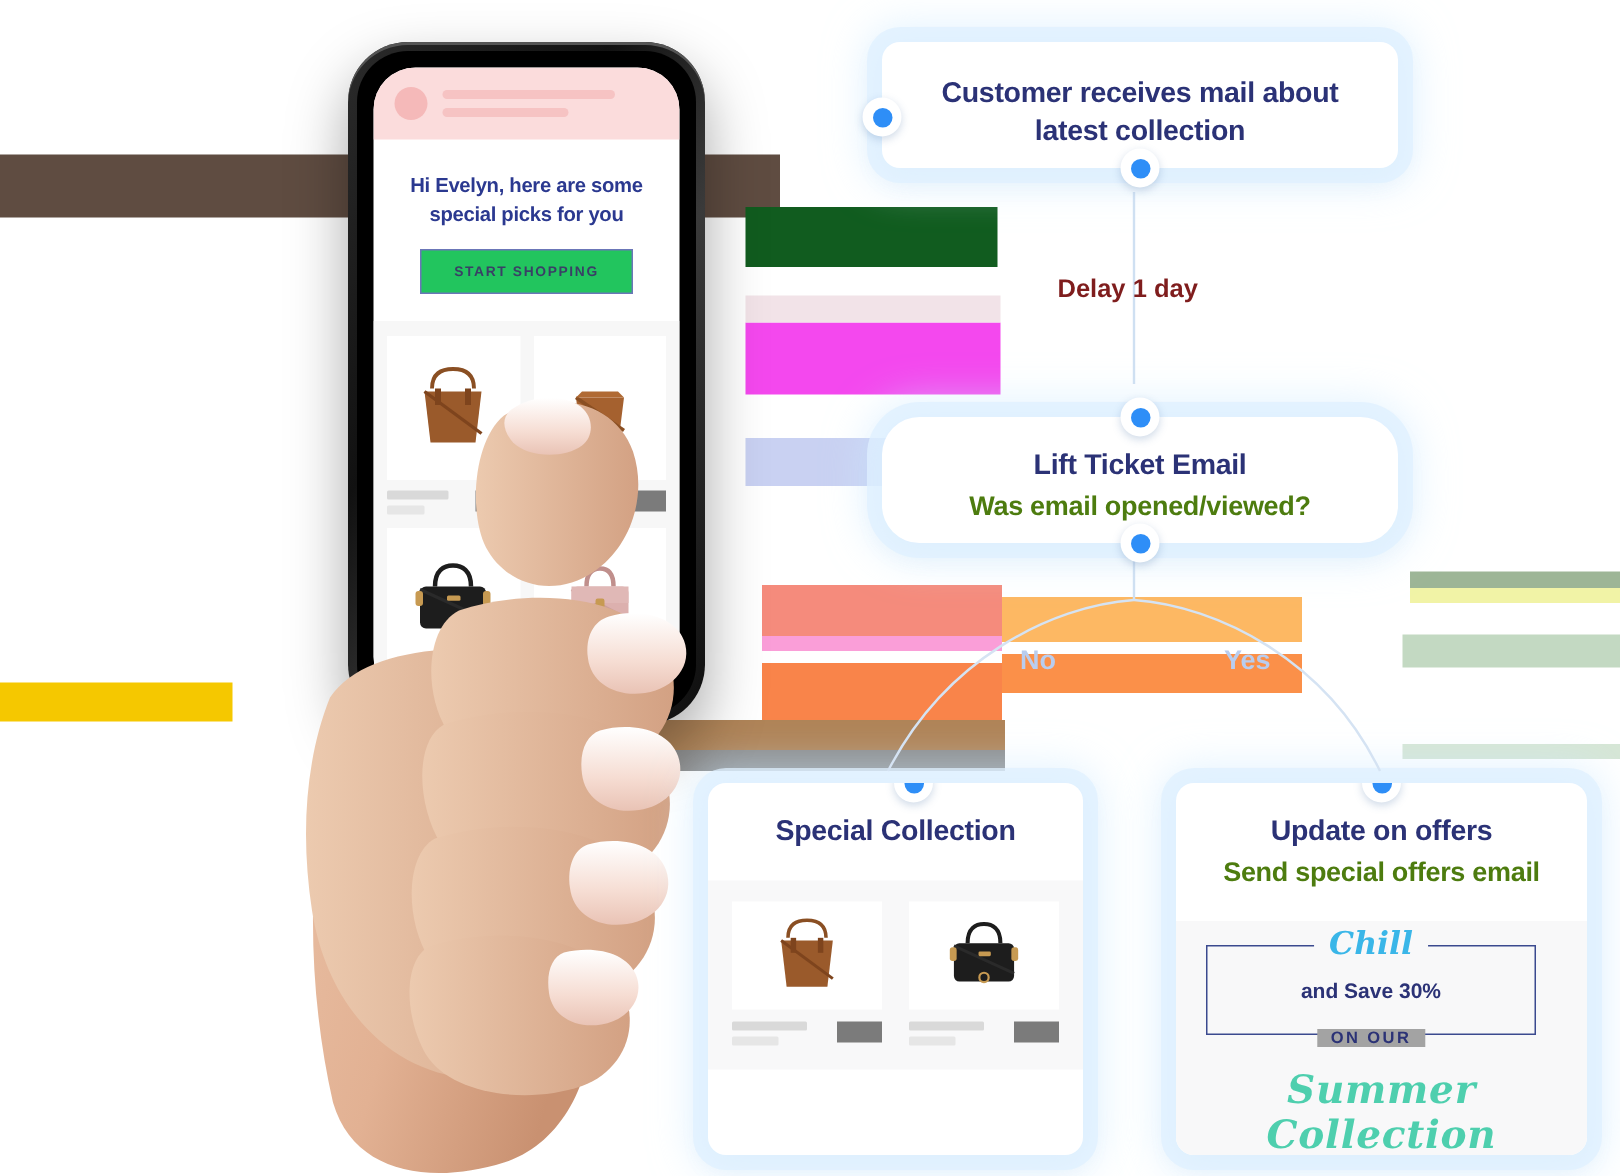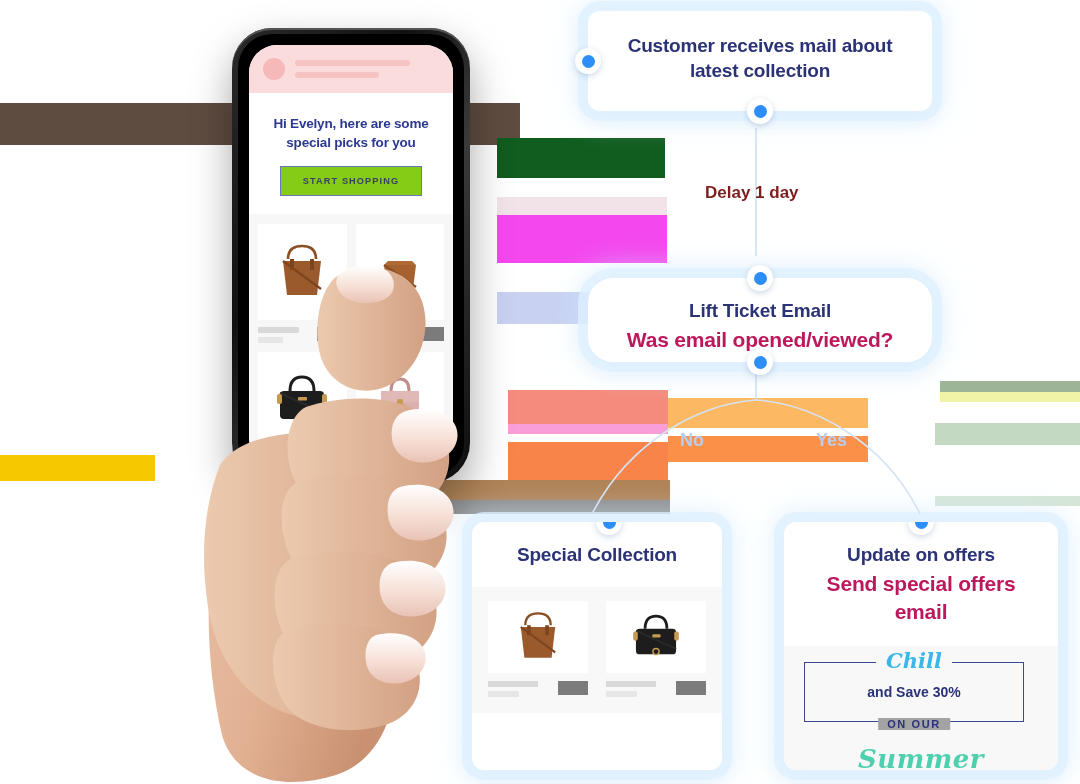--- a/index.html
+++ b/index.html
@@ -36,21 +36,21 @@
   .scr-lines{display:flex;flex-direction:column;gap:6px;flex:1;}
   .scr-line{height:6px;border-radius:3px;background:#f6c3c3;}
   .scr-line.l1{width:80%;}
   .scr-line.l2{width:58%;}
   .scr-greet{
     text-align:center;color:#2b3990;font-weight:bold;font-size:13.5px;line-height:1.38;
     padding:22px 16px 0 16px;letter-spacing:-.2px;
   }
   .scr-cta{
     margin:14px auto 0 auto;display:block;width:142px;height:30px;
-    border:1px solid #6b76b8;background:#84cc16;color:#3a3f66;
+    border:1px solid #6b76b8;background:#22c55e;color:#3a3f66;
     font-size:9.2px;font-weight:bold;letter-spacing:1.1px;cursor:pointer;
     font-family:"Liberation Sans", sans-serif;
   }
   .scr-grid{margin-top:18px;background:#f7f7f7;padding:10px 9px 14px 9px;display:grid;
     grid-template-columns:1fr 1fr;gap:9px;}
   .prod{display:block;}
   .prod-img{background:#fff;height:96px;display:flex;align-items:center;justify-content:center;}
   .prod-meta{display:flex;align-items:flex-start;justify-content:space-between;margin-top:7px;gap:6px;}
   .prod-meta-lines{display:flex;flex-direction:column;gap:4px;flex:1;}
   .ph-line{height:6px;border-radius:1px;background:#d9d9d9;}
@@ -62,31 +62,31 @@
   #hand{position:absolute;left:100px;top:215px;width:430px;height:570px;pointer-events:none;}
 
   
   .card{
     position:absolute;background:#ffffff;border-radius:12px;
     box-shadow:0 0 0 10px rgba(223,240,255,.75), 0 0 26px 12px rgba(206,233,255,.55),
                0 6px 18px rgba(120,160,200,.16);
   }
   .card-head{padding:20px 18px;text-align:center;}
   .card-t1{color:#2b3276;font-size:19px;font-weight:bold;line-height:1.32;letter-spacing:-.2px;}
-  .card-t2{color:#be185d;font-size:21px;font-weight:bold;line-height:1.32;margin-top:3px;letter-spacing:-.2px;}
+  .card-t2{color:#4d7c0f;font-size:18px;font-weight:bold;line-height:1.32;margin-top:3px;letter-spacing:-.2px;}
 
   .node{
     position:absolute;width:26px;height:26px;border-radius:50%;
     background:#fff;box-shadow:0 2px 6px rgba(80,120,170,.28);
     display:flex;align-items:center;justify-content:center;z-index:6;
   }
   .node i{display:block;width:13px;height:13px;border-radius:50%;background:#2e8ef7;}
 
   
-  #card-1{left:588px;top:11px;width:344px;height:100px;}
+  #card-1{left:588px;top:28px;width:344px;height:84px;}
   #card-1 .card-head{padding-top:22px;}
   
   #card-2{left:588px;top:278px;width:344px;height:84px;border-radius:25px;}
   
   #card-3{left:472px;top:522px;width:250px;height:248px;overflow:hidden;}
   
   #card-4{left:784px;top:522px;width:274px;height:248px;overflow:hidden;}
 
   .card-body{background:#f8f8f9;padding:14px 16px 16px 16px;}
   .mini-grid{display:grid;grid-template-columns:1fr 1fr;gap:18px;}

